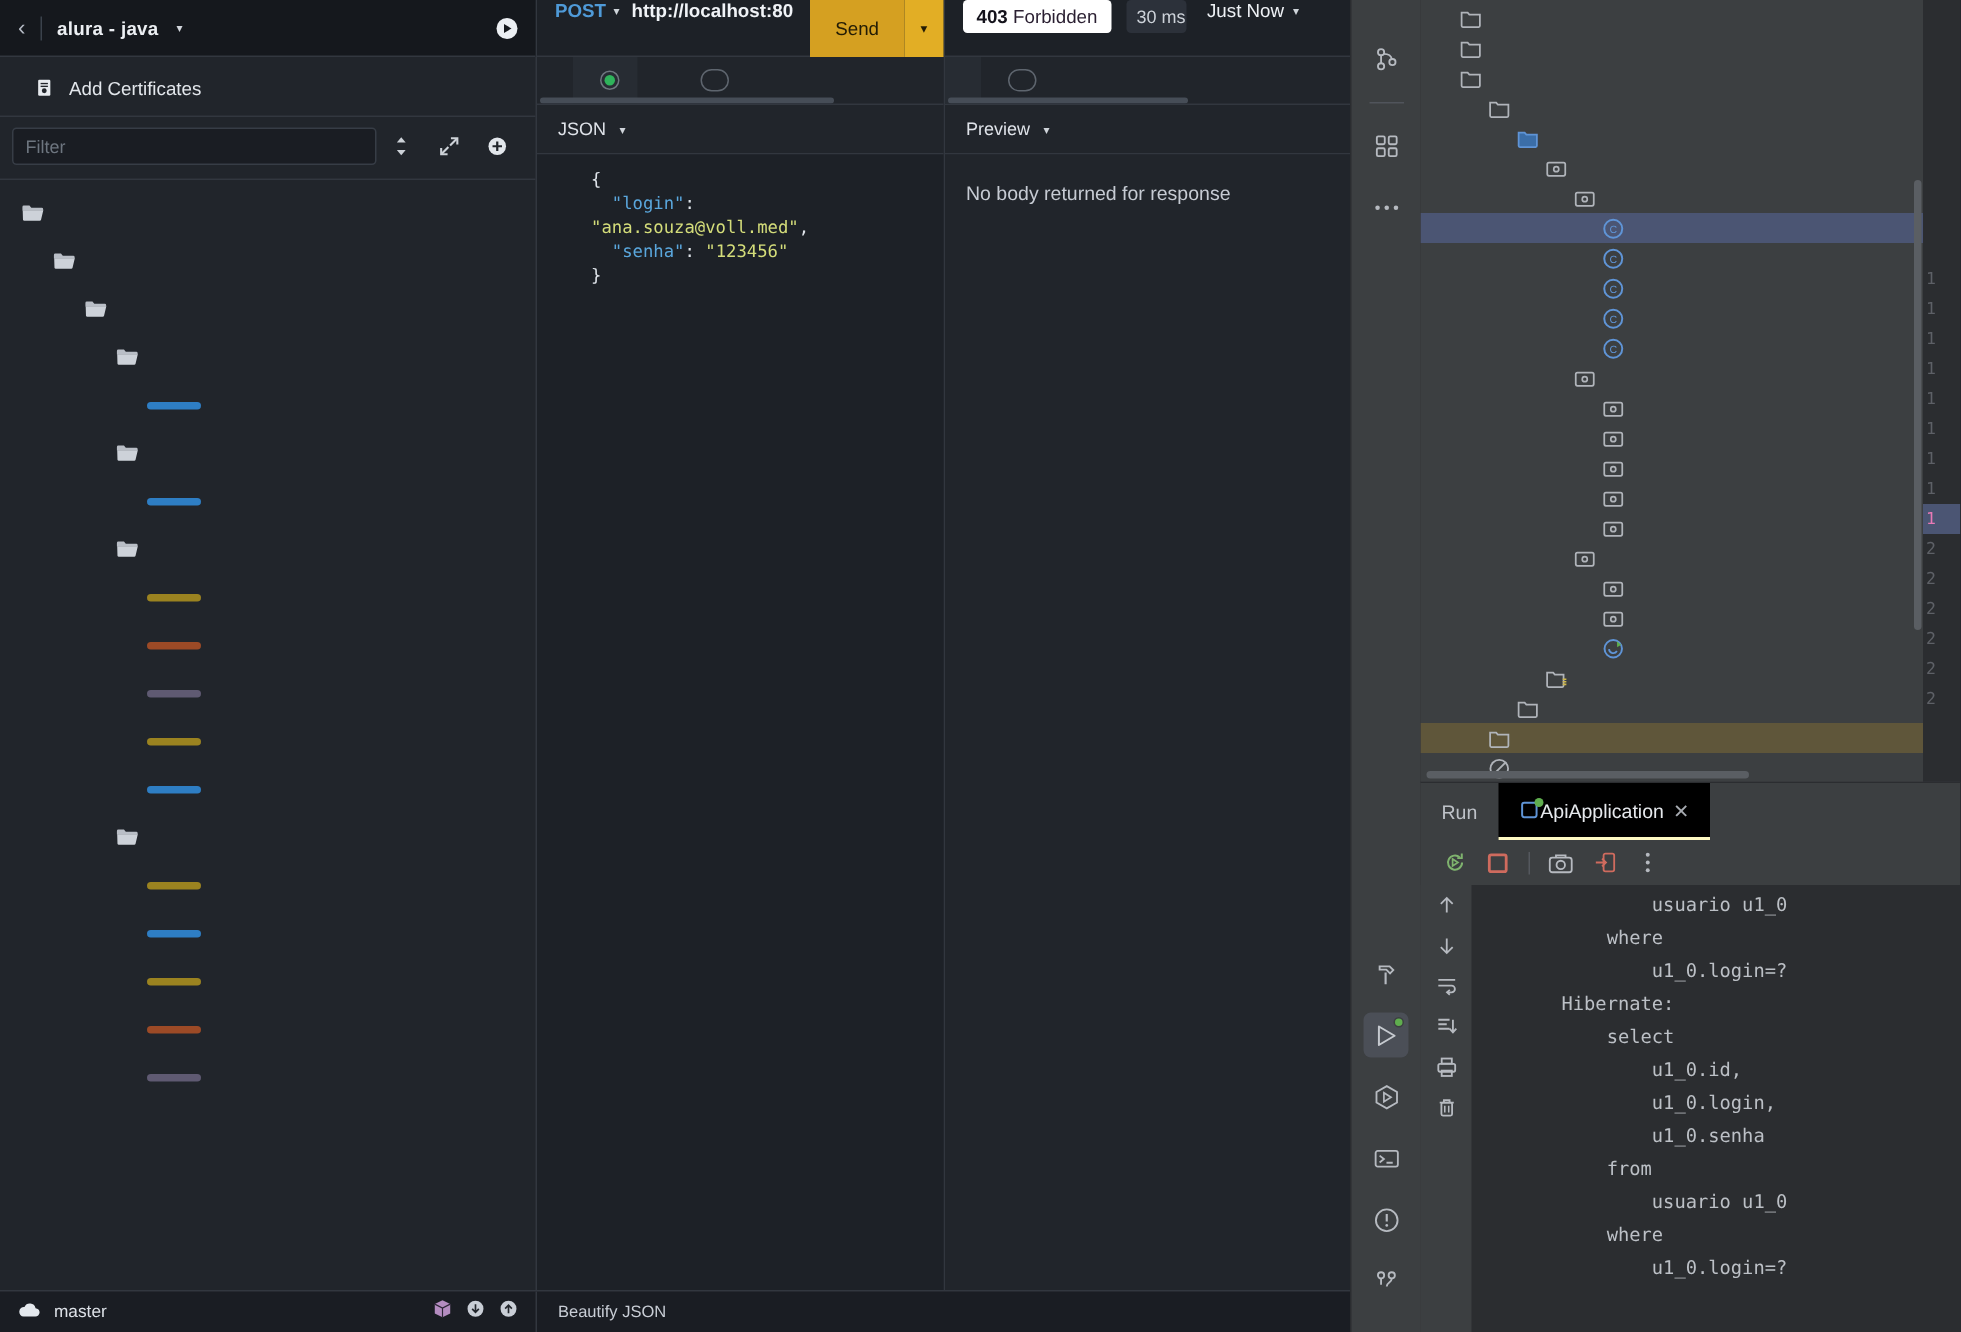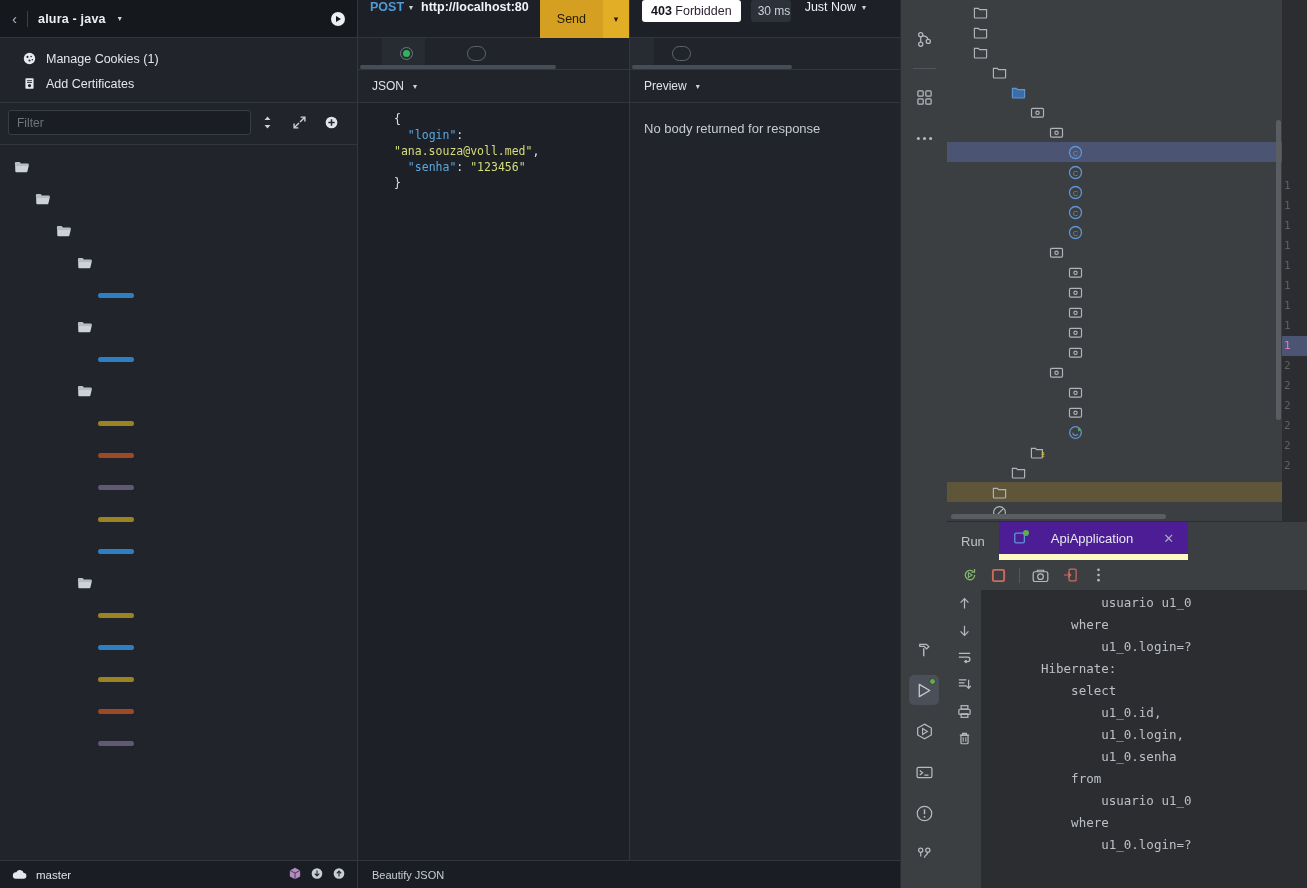--- a/index.html
+++ b/index.html
@@ -152,21 +152,21 @@
   .tree-scroll-v { position: absolute; right: 1px; top: 120px; width: 5px; height: 300px;
                    background: #5a5e63; border-radius: 3px; }
   .tree-scroll-h { position: absolute; left: 4px; bottom: 2px; height: 5px; width: 215px;
                    background: #5a5e63; border-radius: 3px; }
 
   
   .ij-run { flex: 1; background: #3c3f41; display: flex; flex-direction: column; min-height: 0;
             border-top: 1px solid #2b2d30; }
   .run-tabs { height: 38px; display: flex; align-items: stretch; flex-shrink: 0; }
   .run-tab { display: flex; align-items: center; padding: 0 14px; color: #bec2c8; font-size: 13px; cursor: pointer; }
-  .run-tab.active { background: #4c1d95; color: #e6e9ed; border-bottom: 6px solid #fef9c3; gap: 24px; }
+  .run-tab.active { background: #000000; color: #e6e9ed; border-bottom: 2px solid #fef9c3; gap: 0; }
   .run-close { color: #a7abb1; font-size: 13px; margin-left: 6px; }
   .run-toolbar { height: 30px; display: flex; align-items: center; gap: 12px;
                  padding-left: 14px; flex-shrink: 0; }
   .rt-ico { width: 17px; height: 17px; display: flex; align-items: center; justify-content: center; cursor: pointer; }
   .rt-div { width: 1px; height: 15px; background: #54585e; }
   .run-main { flex: 1; display: flex; min-height: 0; }
   .run-side { width: 34px; background: #3c3f41; display: flex; flex-direction: column;
               align-items: center; padding-top: 4px; gap: 9px; flex-shrink: 0; }
   .rs-ico { width: 18px; height: 18px; display: flex; align-items: center; justify-content: center; cursor: pointer; }
   .run-console { flex: 1; background: #2b2d30; overflow: hidden; padding-top: 2px; padding-left: 44px; }
@@ -188,32 +188,20 @@
           <span class="ws-div"></span>
           <span class="ws-title">alura - java</span>
           <span class="ws-caret">▾</span>
           <span class="ws-spacer"></span>
           <span class="ws-play">
               <i></i>
             </span>
         </div>
 
         <div class="env-block">
-          <div class="env-row">
-            <span class="env-ico">
-              <svg width="13" height="13" viewBox="0 0 16 16">
-                  <circle cx="8" cy="8" r="7" fill="#e6eaee"></circle>
-                  <circle cx="5.5" cy="6" r="1.3" fill="#21252b"></circle>
-                  <circle cx="10" cy="5.5" r="1" fill="#21252b"></circle>
-                  <circle cx="8" cy="10.5" r="1.3" fill="#21252b"></circle>
-                  <circle cx="11.5" cy="9.5" r="0.9" fill="#21252b"></circle>
-                </svg>
-            </span>
-            <span class="env-lbl">Manage Cookies (1)</span>
-          </div>
           <div class="env-row">
             <span class="env-ico">
               <svg width="13" height="13" viewBox="0 0 16 16">
                   <rect x="3" y="1.5" width="10" height="13" rx="1" fill="#e6eaee"></rect>
                   <rect x="5" y="4" width="6" height="1.1" fill="#21252b"></rect>
                   <rect x="5" y="6.3" width="6" height="1.1" fill="#21252b"></rect>
                   <circle cx="8" cy="10.5" r="2" fill="#21252b"></circle>
                 </svg>
             </span>
             <span class="env-lbl">Add Certificates</span>

